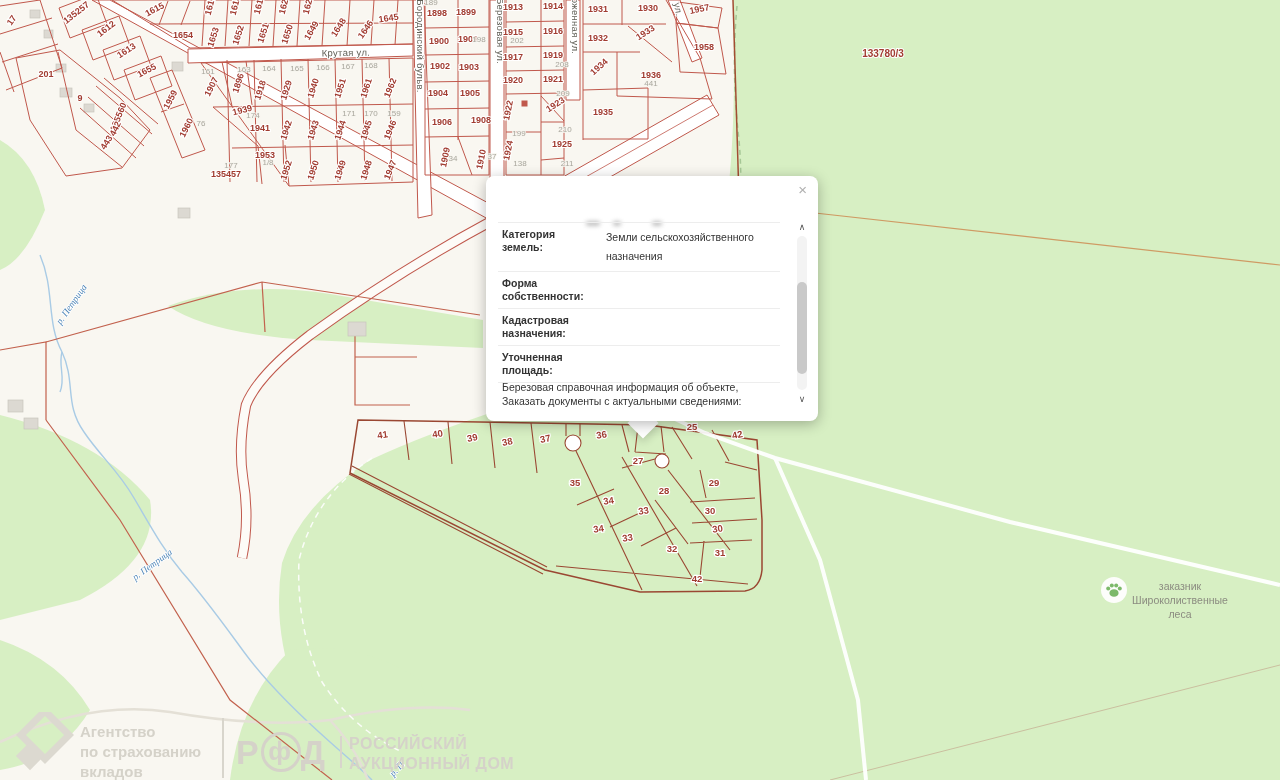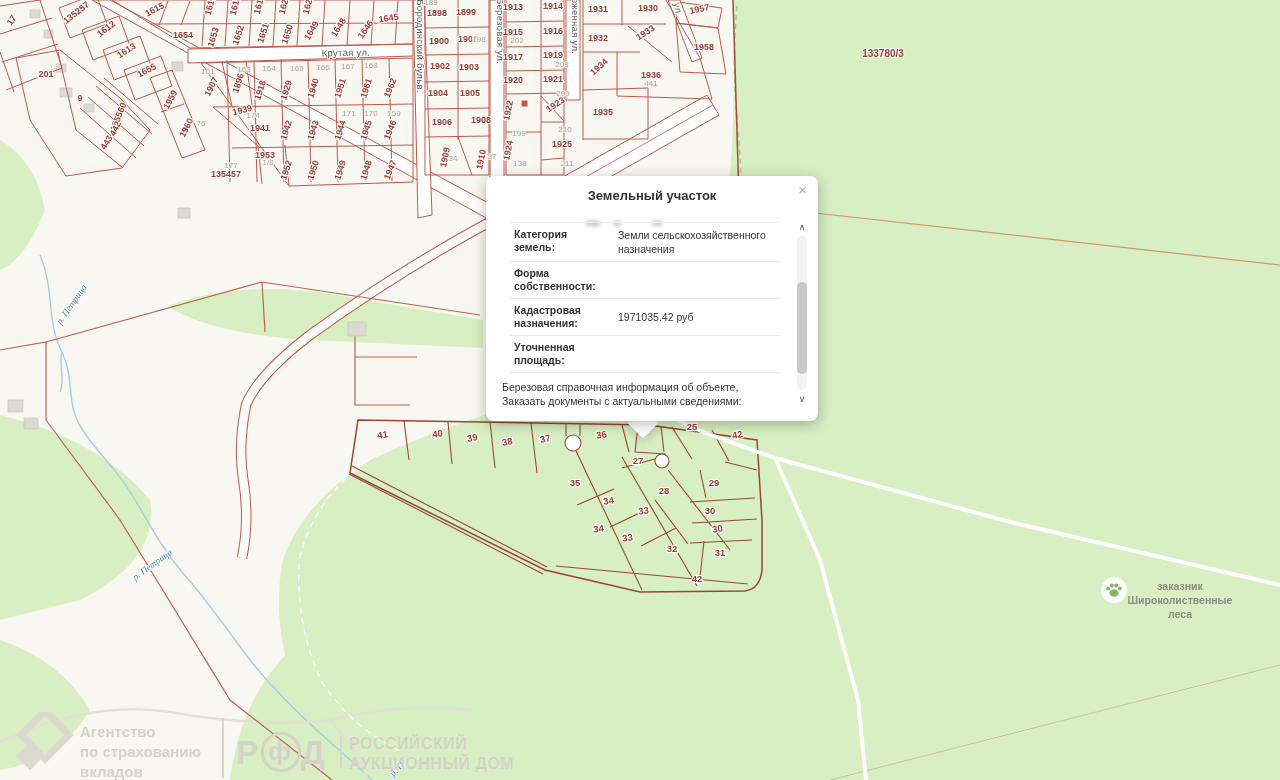--- a/index.html
+++ b/index.html
@@ -14,34 +14,34 @@
   .mk-a{font-family:"Liberation Sans",sans-serif;font-weight:bold;font-size:10px;fill:#a13c31;stroke:#ffffff;stroke-width:1.8px;paint-order:stroke;text-anchor:middle;}
   
   .popup{position:absolute;left:486px;top:176px;width:332px;height:245px;background:#ffffff;border-radius:8px;
          box-shadow:0 3px 14px rgba(0,0,0,.28);z-index:20;}
   .popup-pointer{position:absolute;left:632px;top:412px;width:22px;height:22px;background:#ffffff;transform:rotate(45deg);z-index:19;box-shadow:3px 3px 8px rgba(0,0,0,.15);}
   .popup-title{position:absolute;left:0;right:0;top:12px;text-align:center;font-size:13px;font-weight:bold;color:#333;}
   .popup-close{position:absolute;top:7px;right:11px;font-size:15px;color:#b0b0b0;cursor:pointer;line-height:14px;}
   .redacted{position:absolute;top:36px;left:100px;width:130px;height:8px;}
   .redacted i{display:inline-block;height:5px;background:#c2c2c2;filter:blur(2px);border-radius:2px;}
   .popup-rows{position:absolute;left:12px;top:46px;width:282px;}
-  .prow{display:flex;border-bottom:1px solid #ededed;padding:5px 4px 5px 4px;min-height:21px;margin-left:12px;}
+  .prow{display:flex;border-bottom:1px solid #ededed;padding:5px 4px 5px 4px;min-height:21px;}
   .prow:first-child{border-top:1px solid #ededed;}
   .plabel{width:96px;font-size:10.5px;font-weight:bold;color:#333;line-height:13px;flex:none;}
-  .pvalue{flex:1;font-size:10.5px;color:#333;line-height:14px;padding-left:8px;display:flex;align-items:center;}
+  .pvalue{flex:1;font-size:10.5px;color:#333;line-height:19px;padding-left:8px;display:flex;align-items:center;}
   .popup-footer{position:absolute;left:16px;top:204px;width:270px;font-size:10.5px;color:#333;line-height:14px;}
   .scrollbar{position:absolute;right:8px;top:44px;width:16px;height:186px;}
   .scroll-arrow{position:absolute;left:0;width:16px;height:14px;text-align:center;font-size:9px;color:#555;line-height:14px;cursor:pointer;}
   .scroll-arrow.up{top:0;}
   .scroll-arrow.down{bottom:0;}
   .scroll-track{position:absolute;left:3px;top:16px;bottom:16px;width:10px;background:#f3f3f3;border-radius:5px;}
   .scroll-thumb{position:absolute;left:3px;top:62px;width:10px;height:92px;background:#c9c9c9;border-radius:5px;cursor:grab;}
   
   .badge{position:absolute;left:1100px;top:576px;width:160px;text-align:center;z-index:5;}
-  .badge-text{font-size:10.5px;color:#8b8b80;line-height:14px;margin-top:3px;font-weight:bold;}
+  .badge-text{font-size:10.5px;color:#8b8b80;line-height:14px;margin-top:3px;}
   
   .wm{position:absolute;color:#d5d2c9;z-index:6;}
   .wm-asv-text{left:80px;top:722px;font-size:15px;font-weight:bold;line-height:20px;}
   .wm-bar1{left:222px;top:718px;width:2px;height:60px;background:#d8d5cc;}
   .wm-bar2{left:340px;top:736px;width:2px;height:32px;background:#d8d5cc;}
   .wm-rad-letters{left:236px;top:732px;font-size:34px;font-weight:bold;letter-spacing:2px;}
   .wm-rad-letters .circ{display:inline-block;border:3px solid #d5d2c9;border-radius:50%;width:34px;height:34px;line-height:32px;text-align:center;font-size:26px;vertical-align:4px;}
   .wm-rad-text{left:349px;top:734px;font-size:16px;font-weight:bold;line-height:20px;letter-spacing:.5px;}
 </style>
 </head>
@@ -313,34 +313,32 @@
   <div class="wm wm-bar1"></div>
   <div class="wm wm-rad-letters"><span>Р</span><span class="circ">ф</span><span>Д</span></div>
   <div class="wm wm-bar2"></div>
   <div class="wm wm-rad-text">
     <div>РОССИЙСКИЙ</div>
     <div>АУКЦИОННЫЙ ДОМ</div>
   </div>
 
   <div class="popup-pointer"></div>
   <div class="popup">
-    <div class="popup-title">Земельный участок</div>
     <div class="popup-close">×</div>
     <div class="redacted"><i style="width:14px"></i>&nbsp;&nbsp;&nbsp;<i style="width:8px"></i>&nbsp;&nbsp;&nbsp;&nbsp;&nbsp;&nbsp;&nbsp;<i style="width:10px"></i></div>
     <div class="popup-rows" id="popupRows">
         <div class="prow">
           <div class="plabel">Категория земель:</div>
           <div class="pvalue">Земли сельскохозяйственного назначения</div>
         </div>
         <div class="prow">
           <div class="plabel">Форма собственности:</div>
         </div>
         <div class="prow">
           <div class="plabel">Кадастровая назначения:</div>
-          <div class="pvalue">1971035.42 руб</div>
         </div>
         <div class="prow">
           <div class="plabel">Уточненная площадь:</div>
         </div>
       </div>
     <div class="popup-footer">
       <div>Березовая справочная информация об объекте,</div>
       <div>Заказать документы с актуальными сведениями:</div>
     </div>
     <div class="scrollbar">

